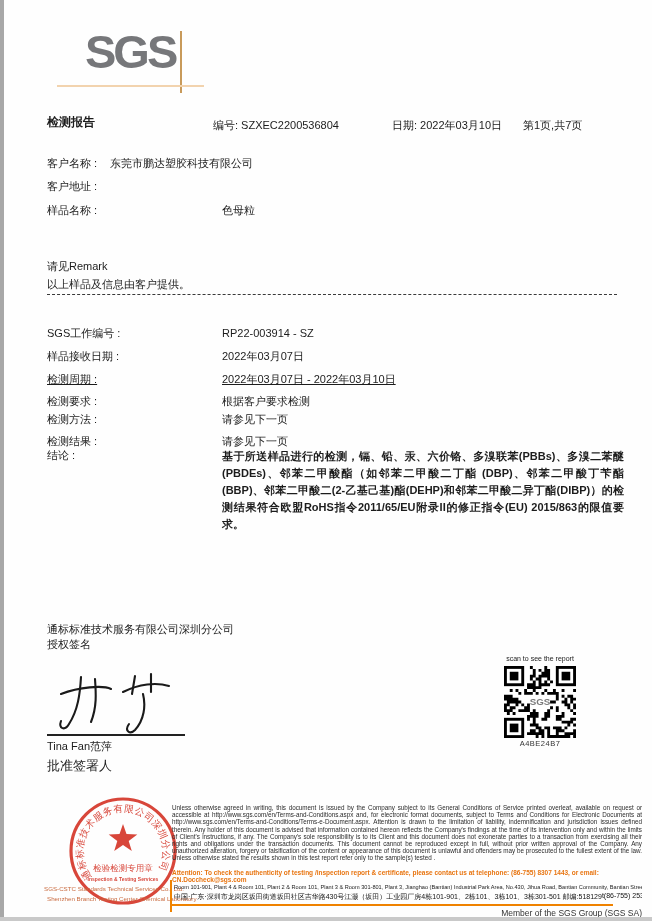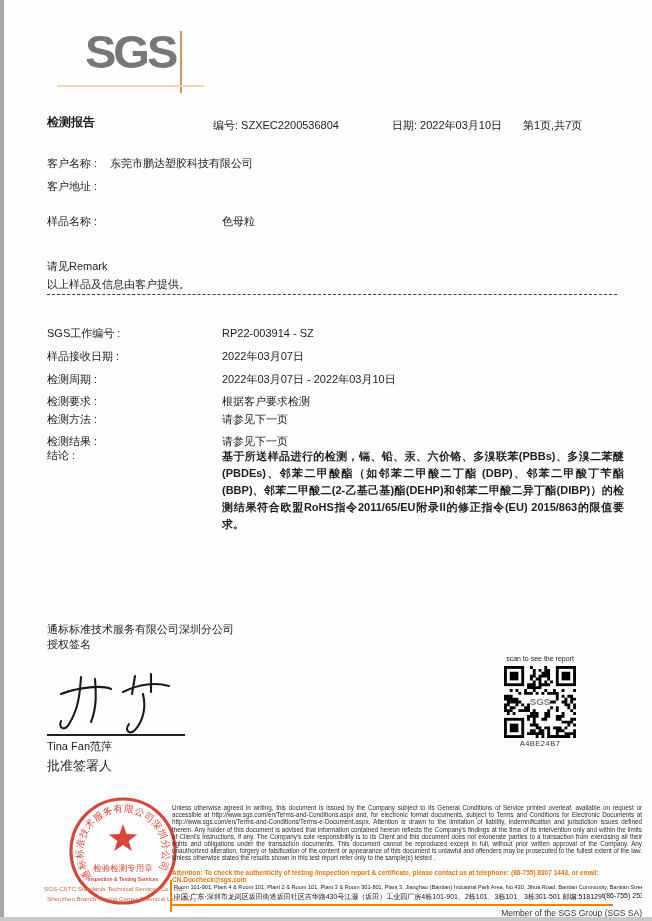--- a/index.html
+++ b/index.html
@@ -66,40 +66,40 @@
   <div class="meta" style="left:523px;">第1页,共7页</div>
 
   <div class="row" style="top:156px;">
     <span class="lbl-sm">客户名称 :</span>
     <span class="val">东莞市鹏达塑胶科技有限公司</span>
   </div>
   <div class="row" style="top:179px;">
     <span class="lbl-sm">客户地址 :</span>
   </div>
 
-  <div class="row" style="top:214px;">
+  <div class="row" style="top:203px;">
     <span class="lbl-lg">样品名称 :</span>
     <span class="val">色母粒</span>
   </div>
   <div class="row" style="top:259px;">
     <span class="val">请见Remark</span>
   </div>
   <div class="note" style="top:277px;">以上样品及信息由客户提供。</div>
 
   <div class="dashes"></div>
 
   <div class="row" style="top:326px;">
     <span class="lbl-lg">SGS工作编号 :</span>
     <span class="val">RP22-003914 - SZ</span>
   </div>
   <div class="row" style="top:349px;">
     <span class="lbl-lg">样品接收日期 :</span>
     <span class="val">2022年03月07日</span>
   </div>
-  <div class="row" style="top:372px;">
+  <div class="row" style="top:372px;text-decoration:underline;">
     <span class="lbl-lg">检测周期 :</span>
     <span class="val">2022年03月07日 - 2022年03月10日</span>
   </div>
   <div class="row" style="top:394px;">
     <span class="lbl-lg">检测要求 :</span>
     <span class="val">根据客户要求检测</span>
   </div>
   <div class="row" style="top:412px;">
     <span class="lbl-lg">检测方法 :</span>
     <span class="val">请参见下一页</span>

